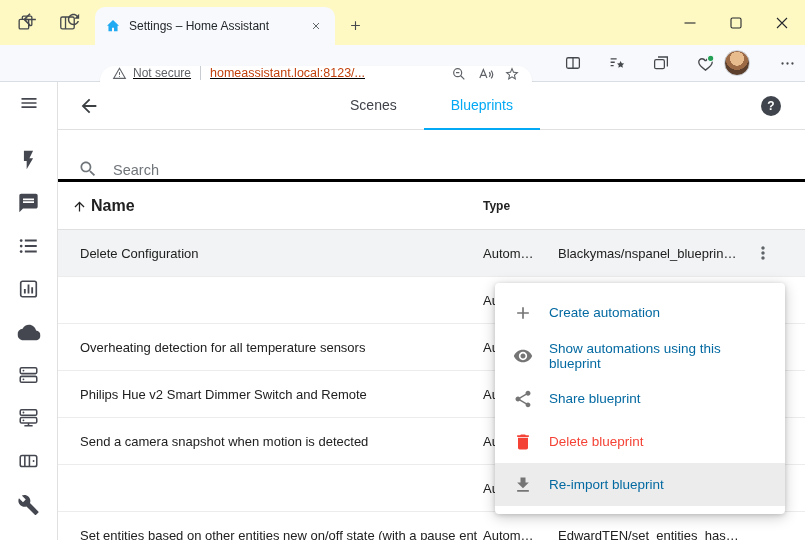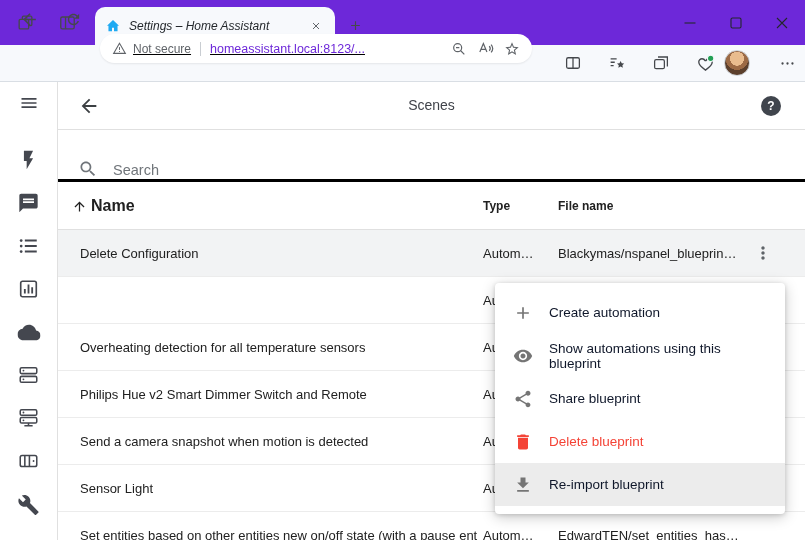--- a/index.html
+++ b/index.html
@@ -2,40 +2,40 @@
 <html><head>
 <meta charset="utf-8">
 <style>
   html,body{margin:0;padding:0;background:#fff;}
   #root{position:relative;width:805px;height:540px;overflow:hidden;
         font-family:"Liberation Sans",sans-serif;background:#fff;}
   .ic{display:inline-flex;align-items:center;justify-content:center;}
   .ic svg{display:block;}
 
   
-  .titlebar{position:absolute;top:0;left:0;right:0;height:45px;background:#6d28d9;font-style:italic;}
+  .titlebar{position:absolute;top:0;left:0;right:0;height:45px;background:#fef9c3;}
   .tb-btn{position:absolute;top:6px;width:34px;height:33px;border-radius:6px;color:#46494d;
           display:flex;align-items:center;justify-content:center;}
   .tab{position:absolute;left:95px;top:7px;width:240px;height:38px;background:#f7f9fc;
        border-radius:10px 10px 0 0;display:flex;align-items:center;gap:8px;padding:0 10px;box-sizing:border-box;}
   .tab-title{font-size:12px;color:#24282c;flex:1;white-space:nowrap;overflow:hidden;}
   .tab-close{width:18px;height:18px;color:#5a5f64;display:flex;align-items:center;justify-content:center;}
   .newtab{position:absolute;left:342px;top:12px;width:26px;height:26px;color:#46494d;
           display:flex;align-items:center;justify-content:center;border-radius:4px;}
   .win-controls{position:absolute;right:0;top:0;height:45px;display:flex;}
   .win-btn{width:46px;height:45px;display:flex;align-items:center;justify-content:center;color:#24282c;}
 
   
   .toolbar{position:absolute;top:45px;left:0;right:0;height:37px;background:#f7f9fc;border-bottom:1px solid #d9dee4;box-sizing:border-box;}
   .nav-btn{position:absolute;top:7px;width:30px;height:24px;color:#45484c;display:flex;align-items:center;justify-content:center;}
-  .address{position:absolute;left:100px;top:34px;width:432px;height:29px;background:#ffffff;border-radius:15px;
-           display:flex;align-items:center;padding:0 12px;box-sizing:border-box;box-shadow:0 1px 2px rgba(0,0,0,.08);text-decoration:underline;}
+  .address{position:absolute;left:100px;top:66px;width:432px;height:29px;background:#ffffff;border-radius:15px;
+           display:flex;align-items:flex-start;padding:0 12px;box-sizing:border-box;box-shadow:0 1px 2px rgba(0,0,0,.08);text-decoration:underline;}
   .addr-sec{font-size:12px;color:#5f6368;margin-left:6px;white-space:nowrap;}
   .addr-div{width:1px;height:14px;background:#c9cdd2;margin:0 9px;}
-  .addr-url{font-size:12.5px;color:#6d28d9;white-space:nowrap;overflow:hidden;flex:1;}
+  .addr-url{font-size:12.5px;color:#c2410c;white-space:nowrap;overflow:hidden;flex:1;}
   .addr-ic{color:#5f6368;margin-left:10px;}
   .tool-ic{position:absolute;top:52px;width:24px;height:22px;color:#45484c;display:flex;align-items:center;justify-content:center;}
   .avatar{position:absolute;top:50px;right:55px;width:26px;height:26px;border-radius:50%;
           background:radial-gradient(circle at 50% 32%,#e9bc8e 0 34%,#9c6a45 35% 55%,#5b3f2c 56% 100%);
           border:1px solid #cfd4d9;box-sizing:border-box;}
 
   
   .ha{position:absolute;top:82px;left:0;right:0;bottom:0;background:#fff;}
   .ha-sidebar{position:absolute;top:0;left:0;bottom:0;width:58px;background:#fff;border-right:1px solid #e0e0e0;box-sizing:border-box;}
   .ham{position:absolute;left:17px;top:11px;width:24px;height:20px;color:#44474f;display:flex;align-items:center;justify-content:center;}
@@ -69,21 +69,21 @@
   .td-name{position:absolute;left:22px;top:0;height:100%;display:flex;align-items:center;font-size:13px;color:#212121;
            max-width:398px;overflow:hidden;white-space:nowrap;text-overflow:ellipsis;}
   .td-type{position:absolute;left:425px;top:0;height:100%;display:flex;align-items:center;font-size:13px;color:#212121;white-space:nowrap;}
   .td-file{position:absolute;left:500px;top:0;height:100%;display:flex;align-items:center;font-size:13px;color:#212121;
            max-width:195px;overflow:hidden;white-space:nowrap;}
   .kebab{position:absolute;right:32px;top:13px;width:20px;height:20px;color:#5f6368;}
 
   
   .menu{position:absolute;left:495px;top:283px;width:290px;background:#fff;border-radius:4px;padding:8px 0;
         box-shadow:0 3px 14px rgba(0,0,0,.22),0 1px 4px rgba(0,0,0,.14);z-index:20;}
-  .menu-item{height:43px;display:flex;align-items:center;padding:0 16px 0 18px;gap:16px;font-size:13.5px;color:#0f172a;}
+  .menu-item{height:43px;display:flex;align-items:center;padding:0 16px 0 18px;gap:16px;font-size:13.5px;color:#0369a1;}
   .menu-item.hovered{background:#ececec;}
   .menu-item.danger{color:#f44336;}
   .mi-ic{width:20px;height:20px;color:#757575;flex:0 0 auto;}
   .menu-item.danger .mi-ic{color:#f44336;}
 </style>
 </head>
 <body>
 
 <div id="root">
 
@@ -334,20 +334,23 @@
         <span class="ic">
           <svg width="22" height="22" viewBox="0 0 24 24" fill="currentColor">
               <path d="M20 11H7.83l5.59-5.59L12 4l-8 8 8 8 1.41-1.41L7.83 13H20v-2z"></path>
             </svg>
         </span>
       </div>
       <div class="ha-tabs">
         <div class="ha-tab">
             <span>Scenes</span>
           </div>
+        <div class="ha-tab active">
+            <span>Blueprints</span>
+          </div>
       </div>
       <div class="ha-help">
           <span>?</span>
         </div>
     </div>
 
     <div class="ha-search">
       <span class="ic search-ic">
         <svg width="20" height="20" viewBox="0 0 24 24" fill="currentColor">
             <path d="M15.5 14h-.79l-.28-.27C15.41 12.59 16 11.11 16 9.5 16 5.91 13.09 3 9.5 3S3 5.91 3 9.5 5.91 16 9.5 16c1.61 0 3.09-.59 4.23-1.57l.27.28v.79l5 4.99L20.49 19l-4.99-5zm-6 0C7.01 14 5 11.99 5 9.5S7.01 5 9.5 5 14 7.01 14 9.5 11.99 14 9.5 14z"></path>
@@ -362,23 +365,20 @@
           <span class="ic sort-ic">
             <svg width="15" height="15" viewBox="0 0 24 24" fill="currentColor">
                 <path d="M4 12l1.41 1.41L11 7.83V20h2V7.83l5.58 5.59L20 12l-8-8-8 8z"></path>
               </svg>
           </span>
           <span>Name</span>
         </div>
         <div class="th-type">
             <span>Type</span>
           </div>
-        <div class="th-file">
-            <span>File name</span>
-          </div>
       </div>
 
       <div class="tr highlight">
         <span class="td-name">Delete Configuration</span>
         <span class="td-type">Autom…</span>
         <span class="td-file">Blackymas/nspanel_blueprin…</span>
         <span class="ic kebab">
           <svg width="20" height="20" viewBox="0 0 24 24" fill="currentColor">
               <path d="M12 8c1.1 0 2-.9 2-2s-.9-2-2-2-2 .9-2 2 .9 2 2 2zm0 2c-1.1 0-2 .9-2 2s.9 2 2 2 2-.9 2-2-.9-2-2-2zm0 6c-1.1 0-2 .9-2 2s.9 2 2 2 2-.9 2-2-.9-2-2-2z"></path>
             </svg>
@@ -393,21 +393,20 @@
       </div>
       <div class="tr">
         <span class="td-name">Philips Hue v2 Smart Dimmer Switch and Remote</span>
         <span class="td-type">Autom…</span>
       </div>
       <div class="tr">
         <span class="td-name">Send a camera snapshot when motion is detected</span>
         <span class="td-type">Autom…</span>
       </div>
       <div class="tr">
-        <span class="td-name">Sensor Light</span>
         <span class="td-type">Autom…</span>
       </div>
       <div class="tr">
         <span class="td-name">Set entities based on other entities new on/off state (with a pause entity)</span>
         <span class="td-type">Autom…</span>
         <span class="td-file">EdwardTEN/set_entities_has…</span>
       </div>
     </div>
   </div>
 

